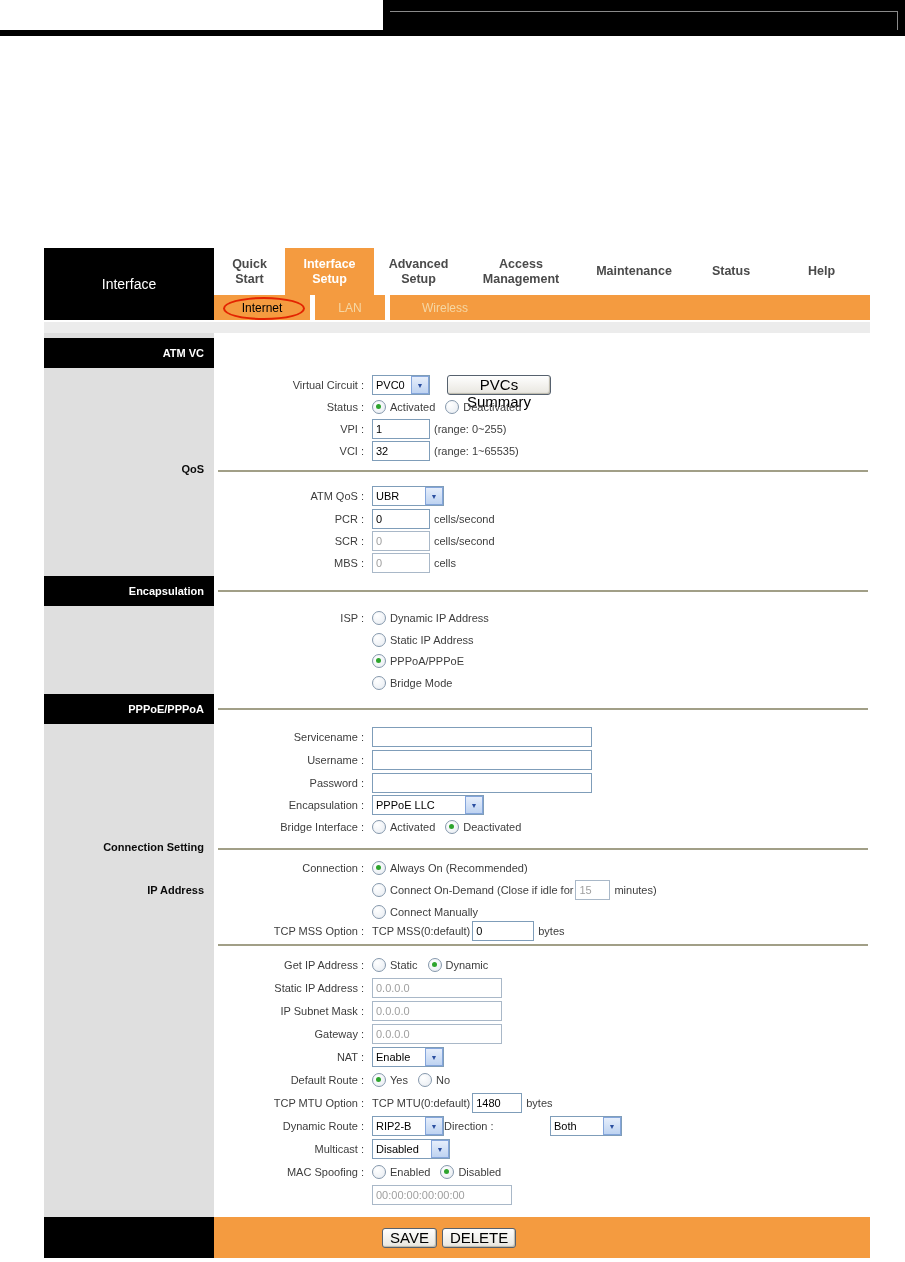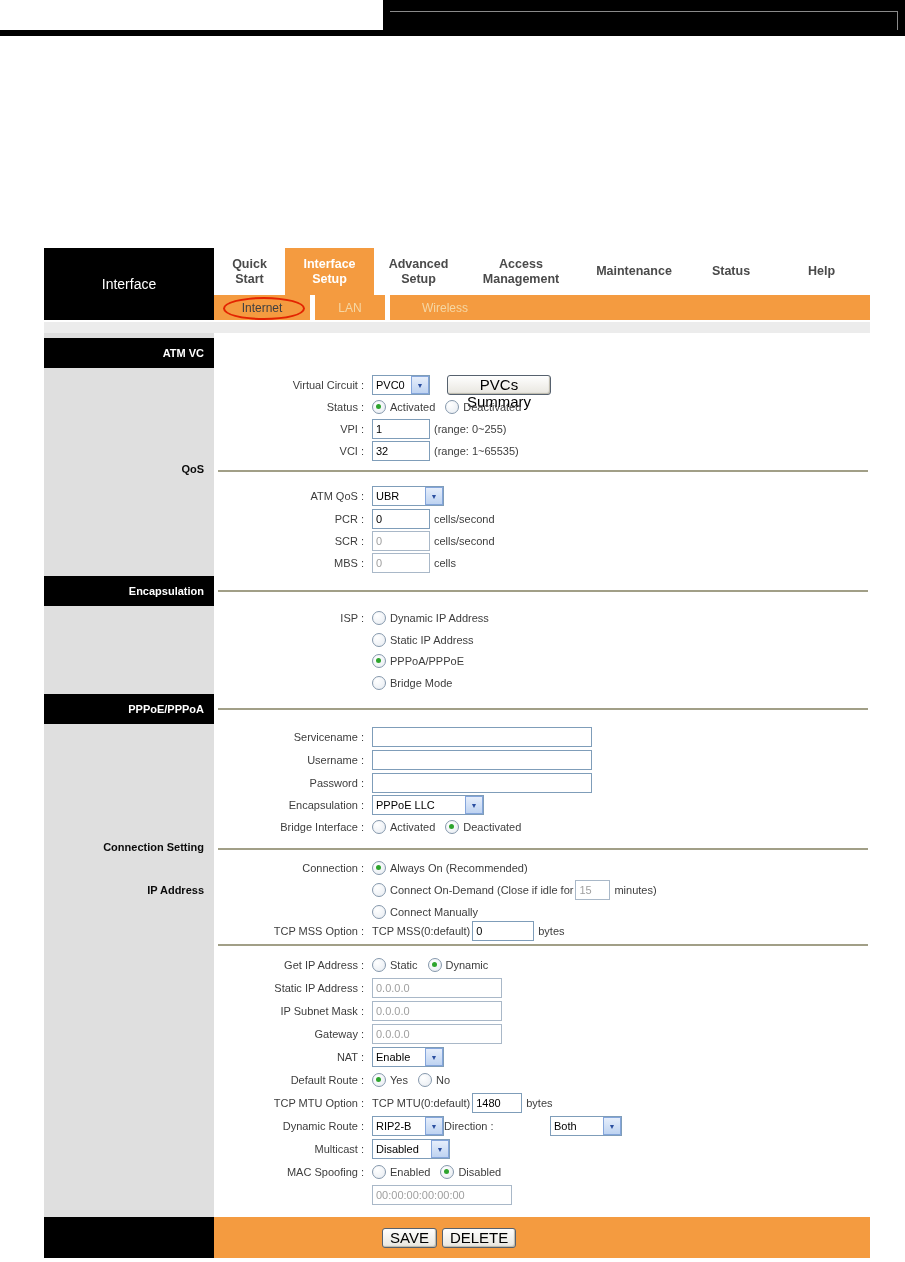--- a/index.html
+++ b/index.html
@@ -14,21 +14,21 @@
 
   
   .nav-title{position:absolute;left:44px;top:248px;width:170px;height:72px;background:#000;
              color:#fff;font-size:14px;display:flex;align-items:center;justify-content:center;}
   .tabs{position:absolute;left:214px;top:248px;width:656px;height:47px;display:flex;background:#fff;}
   .tab{display:flex;flex-direction:column;align-items:center;justify-content:center;
        font-weight:bold;font-size:12.5px;color:#4a4a4a;line-height:15px;cursor:default;}
   .tab.active{background:#F49B40;color:#fff;}
   .subbar{position:absolute;left:214px;top:295px;width:656px;height:25px;background:#F49B40;display:flex;}
   .subtab{display:flex;align-items:center;justify-content:center;font-size:12px;color:#F5D7A4;}
-  .subtab.active{color:#404040;}
+  .subtab.active{color:#000000;}
   .subsep{width:5px;height:25px;background:#fff;}
   .ellipse{position:absolute;left:9px;top:2px;width:78px;height:19px;border:2px solid #E32400;
            border-radius:50%;pointer-events:none;}
   .spacer{position:absolute;left:44px;top:322px;width:826px;height:11px;background:#ECECEC;}
 
   
   .sidebar{position:absolute;left:44px;top:333px;width:170px;height:884px;background:#DFDFDF;}
   .side-black{position:absolute;left:44px;width:170px;height:30px;background:#000;color:#fff;
               font-weight:bold;display:flex;align-items:center;justify-content:flex-end;
               padding-right:10px;box-sizing:border-box;}

